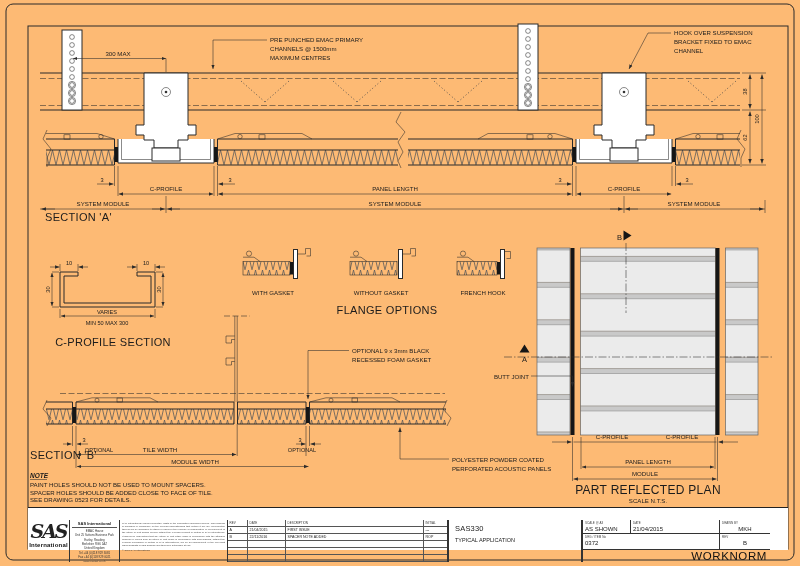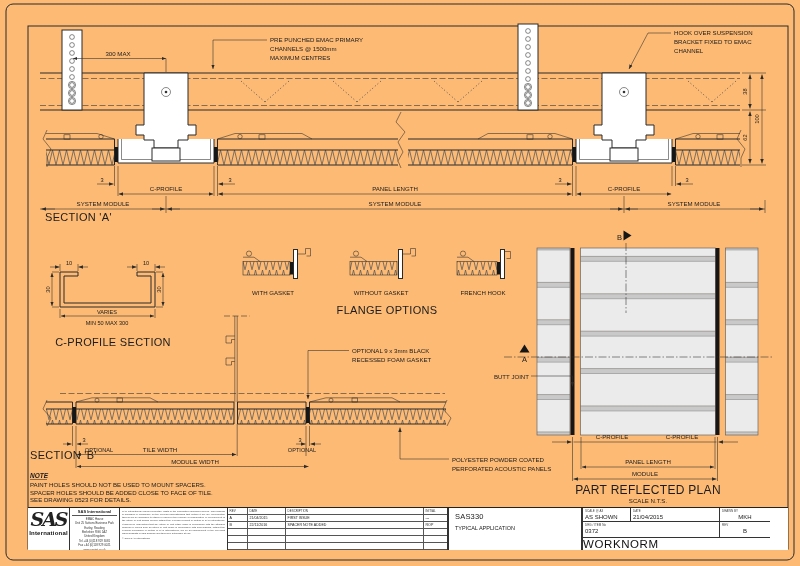--- a/index.html
+++ b/index.html
@@ -16,21 +16,21 @@
   .dotl{stroke:#4a4a4a;stroke-width:.9;stroke-dasharray:1 2.4;fill:none}
   .blk{fill:#161616;stroke:none}
   text{font-family:"Liberation Sans","DejaVu Sans",sans-serif;fill:#1c1c1c}
   .t5{font-size:5.6px}.t6{font-size:6.1px}.t65{font-size:6.5px}
   .t75{font-size:7.5px}.t11{font-size:11px;letter-spacing:.3px}.t12{font-size:12px;letter-spacing:.3px}
   .mid{text-anchor:middle}.end{text-anchor:end}
   .bi{font-weight:bold;font-style:italic}
   
   #tblock{position:absolute;left:28px;top:507px;width:760px;height:42px;
           border-top:1.2px solid #222;display:flex;font-size:3px;color:#222;background:#fff;}
-  .tb{box-sizing:border-box;border-right:.8px solid #333;height:100%;overflow:hidden;position:relative;}
+  .tb{box-sizing:border-box;border-right:.8px solid #333;height:100%;overflow:hidden;position:relative;margin-top:12px;}
   #tb-logo{width:42px;text-align:center;}
   #tb-logo .big{font-family:"DejaVu Serif","Liberation Serif",serif;font-weight:bold;font-style:italic;
                 font-size:19px;line-height:22px;letter-spacing:-2px;color:#222;}
   #tb-logo .sub{font-weight:bold;font-size:6px;letter-spacing:.2px;color:#111;}
   #tb-addr{width:50px;text-align:center;padding-top:1px;}
   #tb-addr .co{font-weight:bold;font-size:4px;border-bottom:.5px solid #555;padding-bottom:1px;margin:0 2px 1px 2px;}
   #tb-addr .al{font-size:2.9px;line-height:1.5;color:#333;}
   #tb-legal{width:108px;padding:1.5px 2px;}
   #tb-legal .lg{font-size:2.5px;line-height:1.3;text-align:justify;color:#444;}
   #tb-legal .cp{font-size:2.5px;margin-top:1.5px;color:#444;}
@@ -41,21 +41,21 @@
   #tb-rev div:nth-child(4n){border-right:none;}
   #tb-title{width:134px;border-left:.8px solid #333;padding:4px 4px 0 6px;}
   #tb-title .dn{font-size:7.5px;letter-spacing:.2px;}
   #tb-title .ds{font-size:5.5px;margin-top:4px;}
   #tb-fields{width:188px;border-left:.8px solid #333;border-right:none;display:flex;flex-direction:column;}
   .frow{display:flex;border-bottom:.6px solid #333;}
   .fcell{box-sizing:border-box;border-right:.6px solid #333;padding:1px 2px;}
   .fcell:last-child{border-right:none;}
   .flab{font-size:3px;color:#444;}
   .fval{font-size:6px;margin-top:.5px;}
-  #stampRow{flex:1;display:flex;align-items:center;justify-content:flex-start;padding-right:3px;
+  #stampRow{flex:1;display:flex;align-items:center;justify-content:flex-end;padding-right:3px;
             font-size:11.5px;letter-spacing:.6px;color:#111;}
 </style>
 </head>
 <body>
 
 <div id="page">
 <svg width="800" height="566" viewBox="0 0 800 566">
   <defs>
     <marker id="ar" viewBox="0 0 10 10" refX="9" refY="5" markerWidth="9" markerHeight="9" orient="auto-start-reverse">
       <path d="M0,1.5 L9,5 L0,8.5 Z" fill="#2a2a2a"></path>

